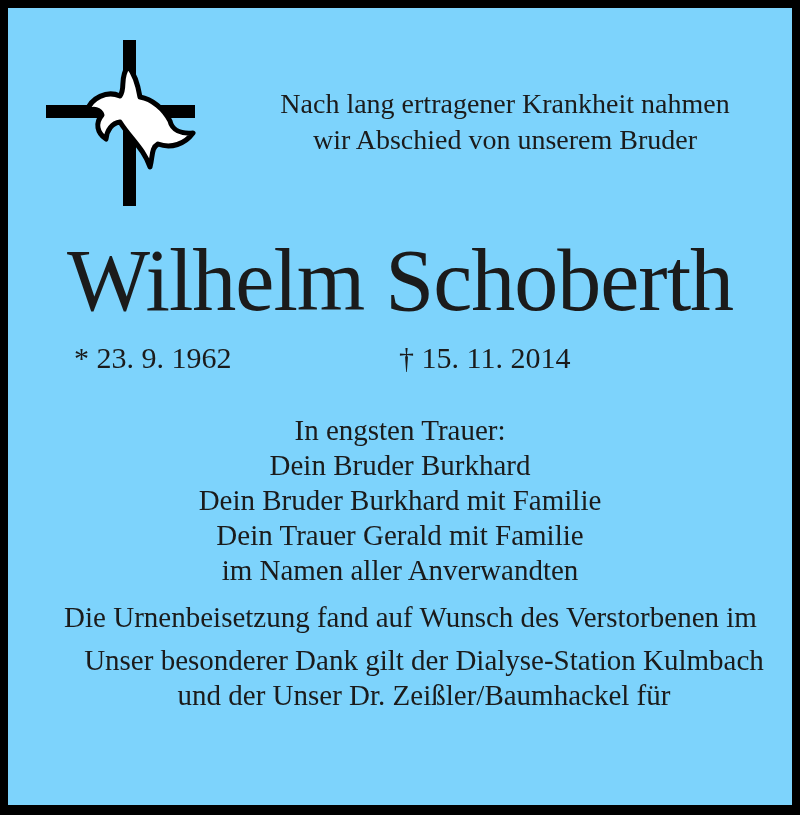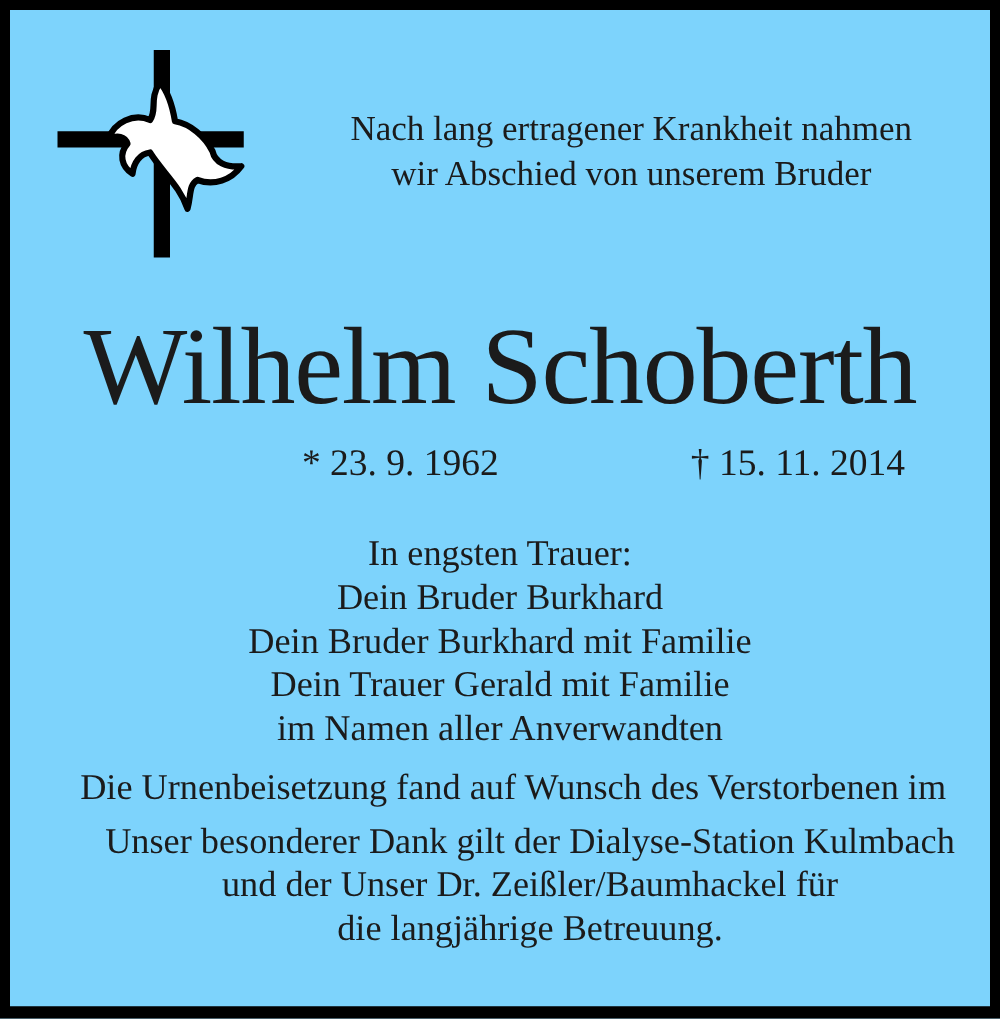--- a/index.html
+++ b/index.html
@@ -35,38 +35,38 @@
   .intro {
     margin-left: 210px;
     padding-top: 78px;
     text-align: center;
     font-size: 28px;
     line-height: 36px;
   }
   .intro-line { white-space: nowrap; }
 
   .name {
-    margin-top: 52px;
+    margin-top: 39px;
     text-align: center;
     font-size: 88px;
     line-height: 88px;
     font-weight: normal;
     letter-spacing: -1px;
     white-space: nowrap;
   }
 
   .dates {
     margin-left: 66px;
     margin-top: 14px;
     width: 650px;
     display: flex;
     font-size: 30px;
     line-height: 38px;
   }
-  .date { width: 50%; text-align: right; white-space: nowrap; }
+  .date { width: 50%; text-align: left; white-space: nowrap; }
 
   .mourning {
     margin-top: 36px;
     text-align: center;
     font-size: 29px;
     line-height: 35px;
   }
   .mourning .line { white-space: nowrap; }
 
   .para {
@@ -125,16 +125,15 @@
     <div class="line">im Namen aller Anverwandten</div>
   </div>
 
   <div class="para para-burial">
     <div class="line">Die Urnenbeisetzung fand auf Wunsch des Verstorbenen im</div>
   </div>
 
   <div class="para para-thanks">
     <div class="line">Unser besonderer Dank gilt der Dialyse-Station Kulmbach</div>
     <div class="line">und der Unser Dr. Zeißler/Baumhackel für</div>
-    <div class="line">die langjährige Betreuung.</div>
   </div>
 
 </div>
 
 </body></html>

